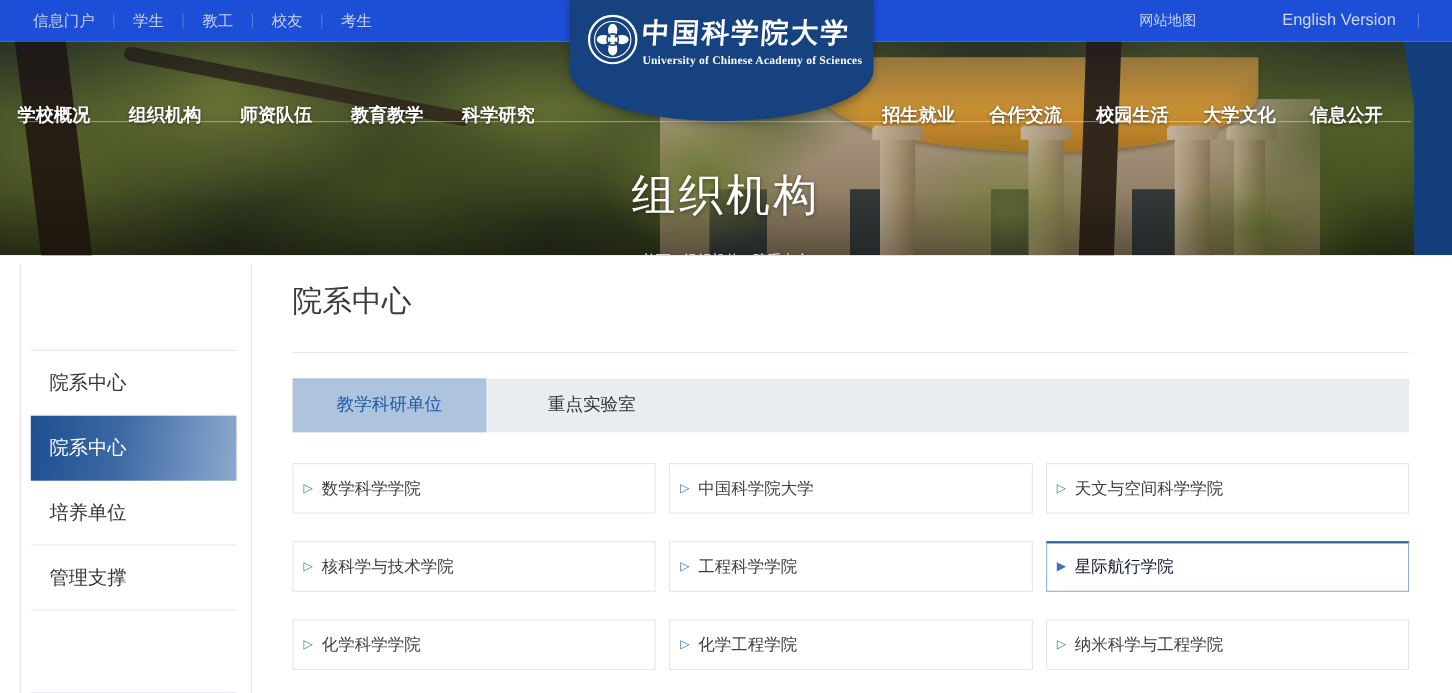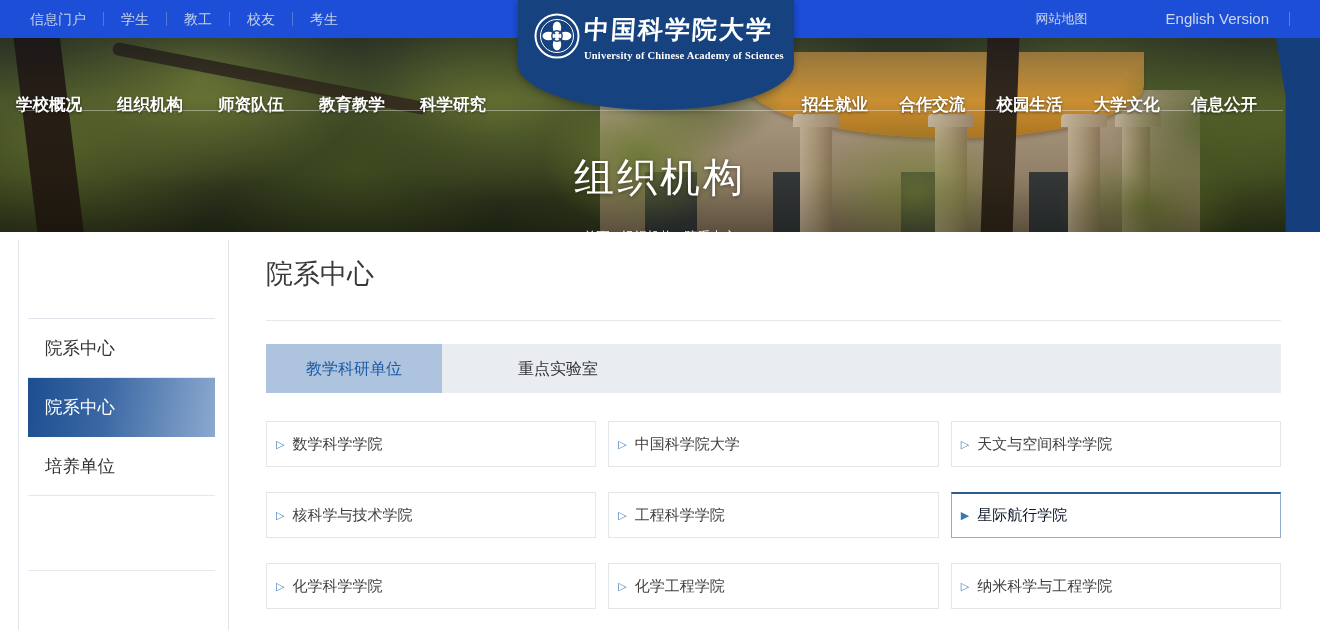--- a/index.html
+++ b/index.html
@@ -105,21 +105,21 @@
   .sb-spacer { height:79px; margin:0 13px 0 9px; border-bottom:1px solid #dfe4ea; }
   .sb-item { height:59px; line-height:59px; margin:0 13px 0 9px; padding-left:17px;
              font-size:17.5px; color:#333333; border-bottom:1px solid #e3e8ee; cursor:pointer; }
   .sb-item.active { background:linear-gradient(97deg,#1d4e91 0%, #3c69a4 42%, #8ca9cf 100%);
              color:#ffffff; border-bottom:none; }
   .sb-tail { height:75px; margin:0 13px 0 9px; border-bottom:1px solid #e3e8ee; }
 
   .main { position:absolute; left:266px; right:39px; top:0; }
   .page-title { margin-top:22px; font-size:27px; font-weight:400; color:#3a3a3a; line-height:40px; }
   .rule { margin-top:26px; border-top:1px solid #e5e8ec; height:0; }
-  .tabs { margin-top:23px; height:49px; background:#e9edf2; display:flex;gap:20px; }
+  .tabs { margin-top:23px; height:49px; background:#e9edf2; display:flex; }
   .tab { height:49px; line-height:49px; font-size:16px; color:#333333; padding:0 56px;
          cursor:pointer; }
   .tab.active { width:176px; padding:0; text-align:center; background:#aec3de;
          color:#1b5aa5; font-weight:400; }
   .grid { margin-top:28px; display:grid; grid-template-columns:repeat(3,1fr);
           column-gap:12px; row-gap:25px; }
   .card { height:46px; background:#ffffff; border:1px solid #e4e7ea; display:flex;
           align-items:center; padding-left:9px; cursor:pointer; }
   .card .tri { font-size:11px; color:#3977b4; margin-right:8px; line-height:1; }
   .card .dep { font-size:15px; color:#3f3f3f; }
@@ -199,20 +199,21 @@
     </div>
   </div>
 </div>
 
 <div class="content">
   <div class="sidebar">
     <div class="sb-spacer"></div>
     <div class="sb-item">院系中心</div>
     <div class="sb-item active">院系中心</div>
     <div class="sb-item">培养单位</div>
+    <div class="sb-item">管理支撑</div>
     <div class="sb-tail"></div>
   </div>
 
   <div class="main">
     <h1 class="page-title">院系中心</h1>
     <div class="rule"></div>
 
     <div class="tabs">
       <div class="tab active">教学科研单位</div>
       <div class="tab">重点实验室</div>

